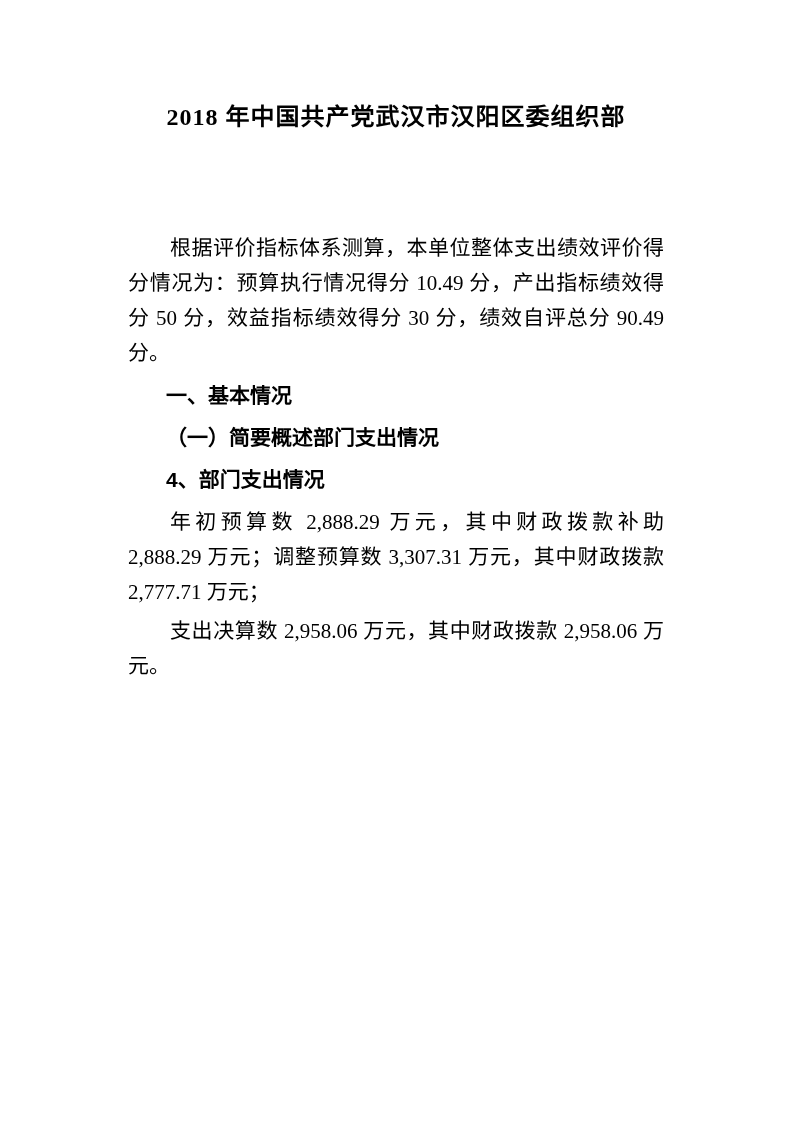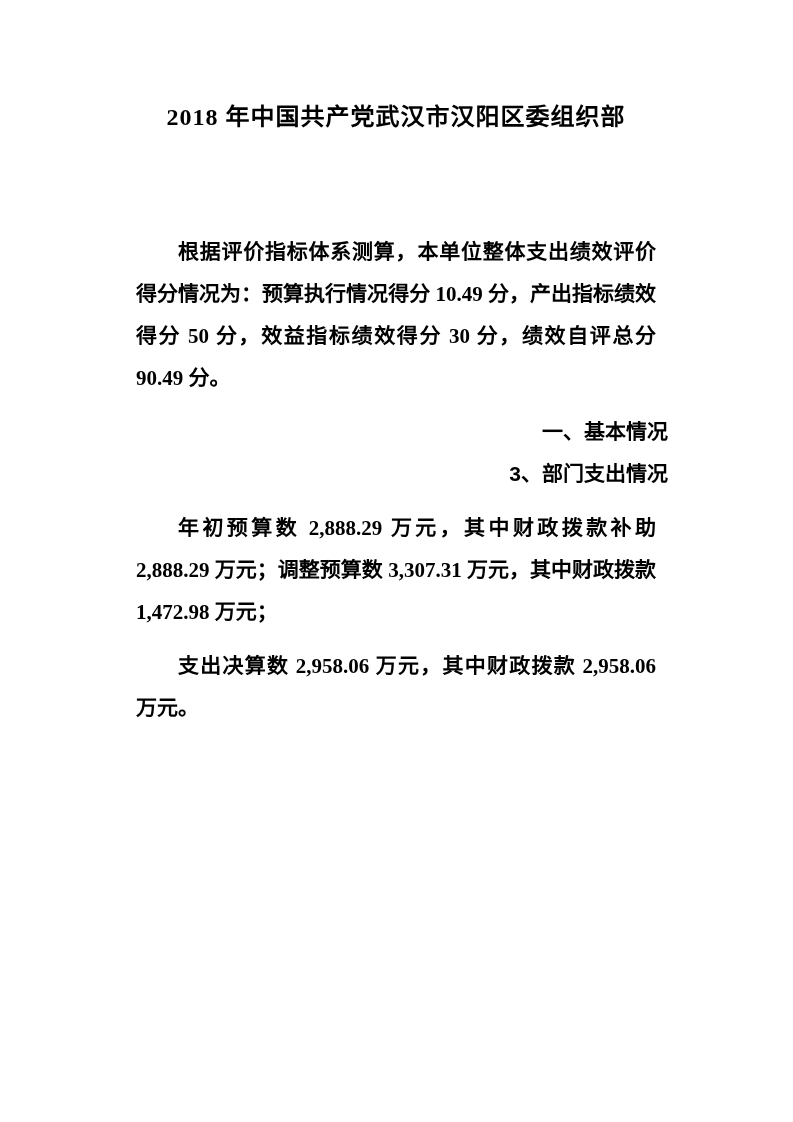--- a/index.html
+++ b/index.html
@@ -22,56 +22,57 @@
   }
   .title-block {
     text-align: center;
     font-weight: bold;
     font-size: 24px;
     line-height: 43px;
     letter-spacing: 1px;
     font-family: "Liberation Serif", "DejaVu Serif", serif;
   }
   .body-para {
-    margin: 12px;
+    margin: 4px;
     font-size: 21px;
-    line-height: 42px;
+    line-height: 35px;
     text-align: justify;
     text-indent: 2em;
-    font-weight: bold;
+    font-weight: normal;
     font-family: "Liberation Serif", "DejaVu Serif", serif;
   }
   .intro-gap {
     margin-top: 92px;
   }
   .heading {
     margin: 0;
     font-size: 21px;
     line-height: 42px;
     text-indent: 2em;
-    text-align: right;
+    text-align: left;
     font-weight: bold;
     font-family: "Liberation Sans", "DejaVu Sans", sans-serif;
   }
 </style>
 </head>
 <body>
 
 <div class="page">
 
   <div class="title-block">
     <div>2018 年中国共产党武汉市汉阳区委组织部</div>
   </div>
 
   <p class="body-para intro-gap">根据评价指标体系测算，本单位整体支出绩效评价得分情况为：预算执行情况得分 10.49 分，产出指标绩效得分 50 分，效益指标绩效得分 30 分，绩效自评总分 90.49 分。</p>
 
   <h2 class="heading">一、基本情况</h2>
 
+  <h3 class="heading">（一）简要概述部门支出情况</h3>
 
-  <h4 class="heading">3、部门支出情况</h4>
+  <h4 class="heading">4、部门支出情况</h4>
 
-  <p class="body-para">年初预算数 2,888.29 万元，其中财政拨款补助 2,888.29 万元；调整预算数 3,307.31 万元，其中财政拨款 1,472.98 万元；</p>
+  <p class="body-para">年初预算数 2,888.29 万元，其中财政拨款补助 2,888.29 万元；调整预算数 3,307.31 万元，其中财政拨款 2,777.71 万元；</p>
 
   <p class="body-para">支出决算数 2,958.06 万元，其中财政拨款 2,958.06 万元。</p>
 
 
 
 </div>
 
 </body></html>

